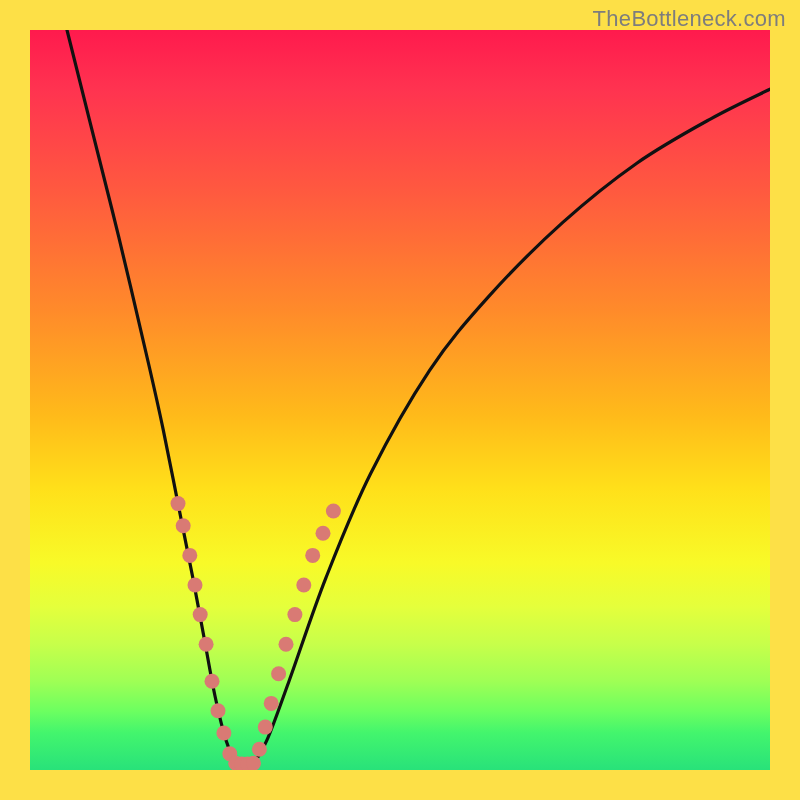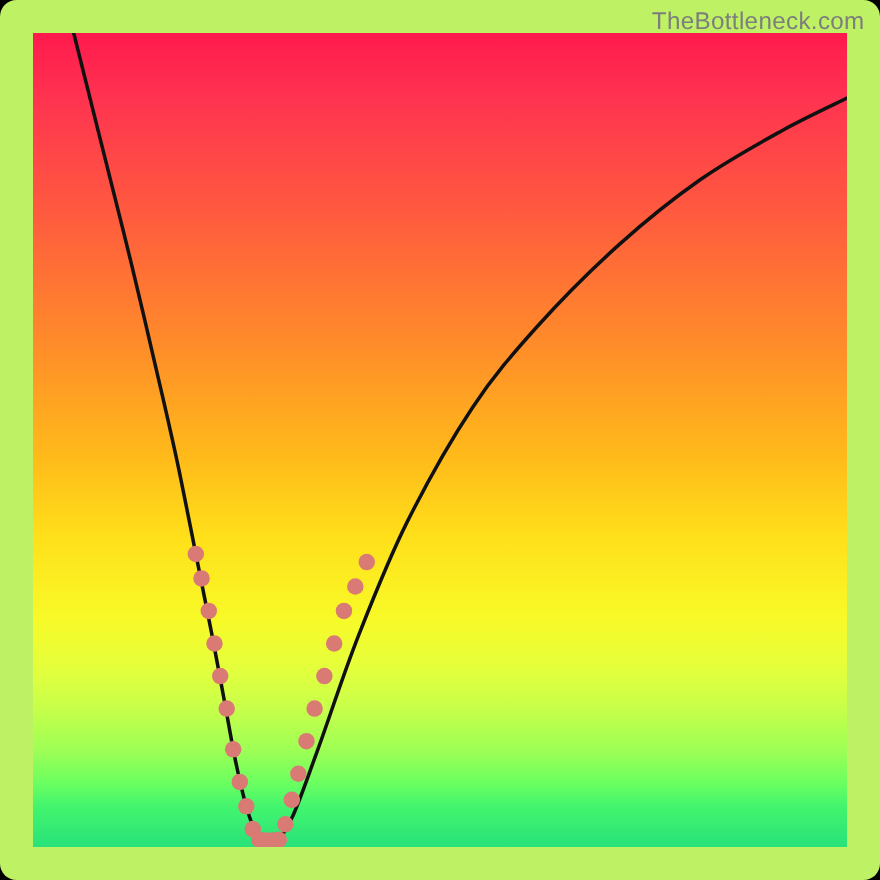--- a/index.html
+++ b/index.html
@@ -7,22 +7,21 @@
     padding: 0;
     width: 800px;
     height: 800px;
     background: #000;
     overflow: hidden;
     font-family: Arial, Helvetica, sans-serif;
   }
   .frame {
     position: absolute;
     inset: 0;
-    background: #bef264;
-    border-radius: 15px;
+    background: #fde047;
   }
   .plot-area {
     position: absolute;
     left: 30px;
     top: 30px;
     width: 740px;
     height: 740px;
     
     background: linear-gradient(
       to bottom,

